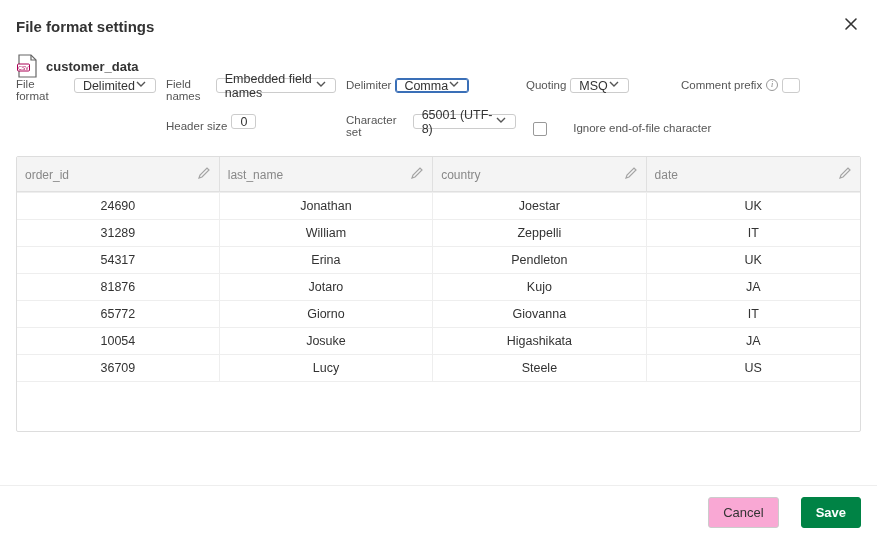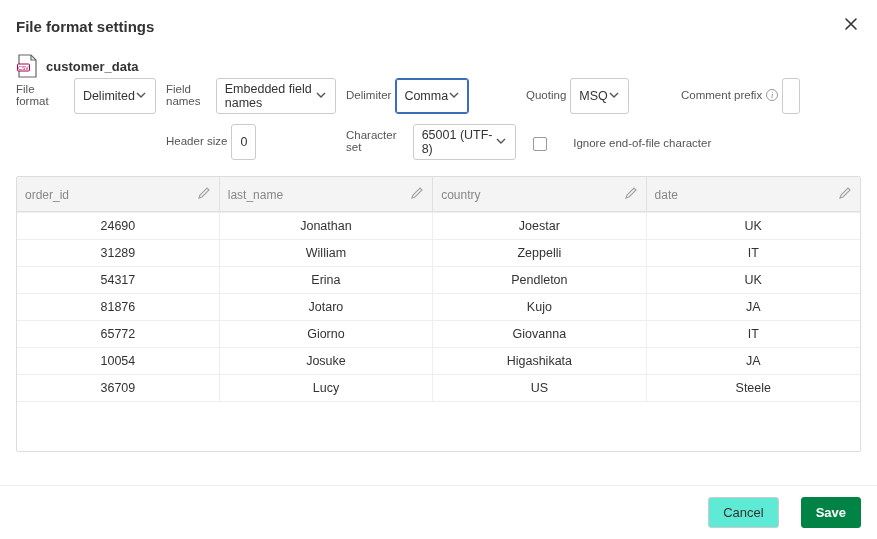--- a/index.html
+++ b/index.html
@@ -12,21 +12,21 @@
   .close { cursor:pointer; padding:2px; }
 
   .filetype { display:flex; align-items:center; gap:8px; }
   .filetype .name { font-size:13px; font-weight:600; color:#333; }
   .csv-icon { width:22px; height:24px; display:inline-block; }
 
   .fields { display:grid; grid-template-columns: 140px 170px 170px 145px 165px; gap:10px 10px; align-items:start; }
   .col { display:flex; flex-direction:row; gap:4px; }
   .lbl { font-size:11.5px; color:#555; display:flex; align-items:center; gap:4px; margin-bottom:2px; }
   .sel, .txt {
-    height:36px; border:1px solid #ccc; border-radius:3px; background:#fff;
+    height:15px; border:1px solid #ccc; border-radius:3px; background:#fff;
     font-size:12.5px; color:#333; padding:0 8px; display:flex; align-items:center; justify-content:space-between; cursor:pointer;
   }
   .txt { justify-content:flex-start; }
   .sel.focused { border:1px solid #3a6fb7; box-shadow:0 0 0 1px #3a6fb7 inset; }
   .sel svg { flex:0 0 auto; }
   .row2 { margin-top:10px; display:grid; grid-template-columns: 140px 170px 170px 200px; gap:10px; }
   .chk { display:flex; align-items:center; gap:26px; font-size:11.5px; color:#555; padding-top:4px;}
   .chk .box { width:14px; height:14px; border:1px solid #999; border-radius:2px; background:#fff; }
   .chk .lbltext { line-height:1.2; }
 
@@ -38,21 +38,21 @@
   .td { font-size:12.5px; color:#333; padding:6px 8px; border-top:1px solid #eee; border-right:1px solid #eee;text-align:center; }
   .td:last-child { border-right:0; }
   .table .spacer { height:50px; border-top:1px solid #eee;}
 
   .footer {
     position:absolute; bottom:0; left:0; right:0; height:54px;
     border-top:1px solid #eee; display:flex; justify-content:flex-end; align-items:center; gap:10px; padding:0 16px;
     background:#fff;
   }
   .btn { font-size:13px; padding:7px 14px; border-radius:3px; cursor:pointer; }
-  .btn-sec { background:#5eead4; border:1px solid #ccc; color:#333; }
+  .btn-sec { background:#f9a8d4; border:1px solid #ccc; color:#333; }
   .btn-pri { background:#008345; border:1px solid #008345; color:#fff; font-weight:600;margin-left:12px; }
 
   .info-ic { width:12px; height:12px; border:1px solid #999; border-radius:50%; display:inline-flex; align-items:center; justify-content:center; font-size:8px; color:#777; font-style:italic; font-family:serif;}
   .pencil svg { opacity:0.5; }
 </style>
 </head>
 <body>
 
 <div class="dialog">
 
@@ -211,22 +211,22 @@
         </div>
         <div class="trow">
           <div class="td">10054</div>
           <div class="td">Josuke</div>
           <div class="td">Higashikata</div>
           <div class="td">JA</div>
         </div>
         <div class="trow">
           <div class="td">36709</div>
           <div class="td">Lucy</div>
+          <div class="td">Steele</div>
           <div class="td">US</div>
-          <div class="td">Steele</div>
         </div>
       </div>
     <div class="spacer"></div>
   </div>
 
 </div>
 
 <div class="footer">
   <button class="btn btn-sec">Cancel</button>
   <button class="btn btn-pri">Save</button>

